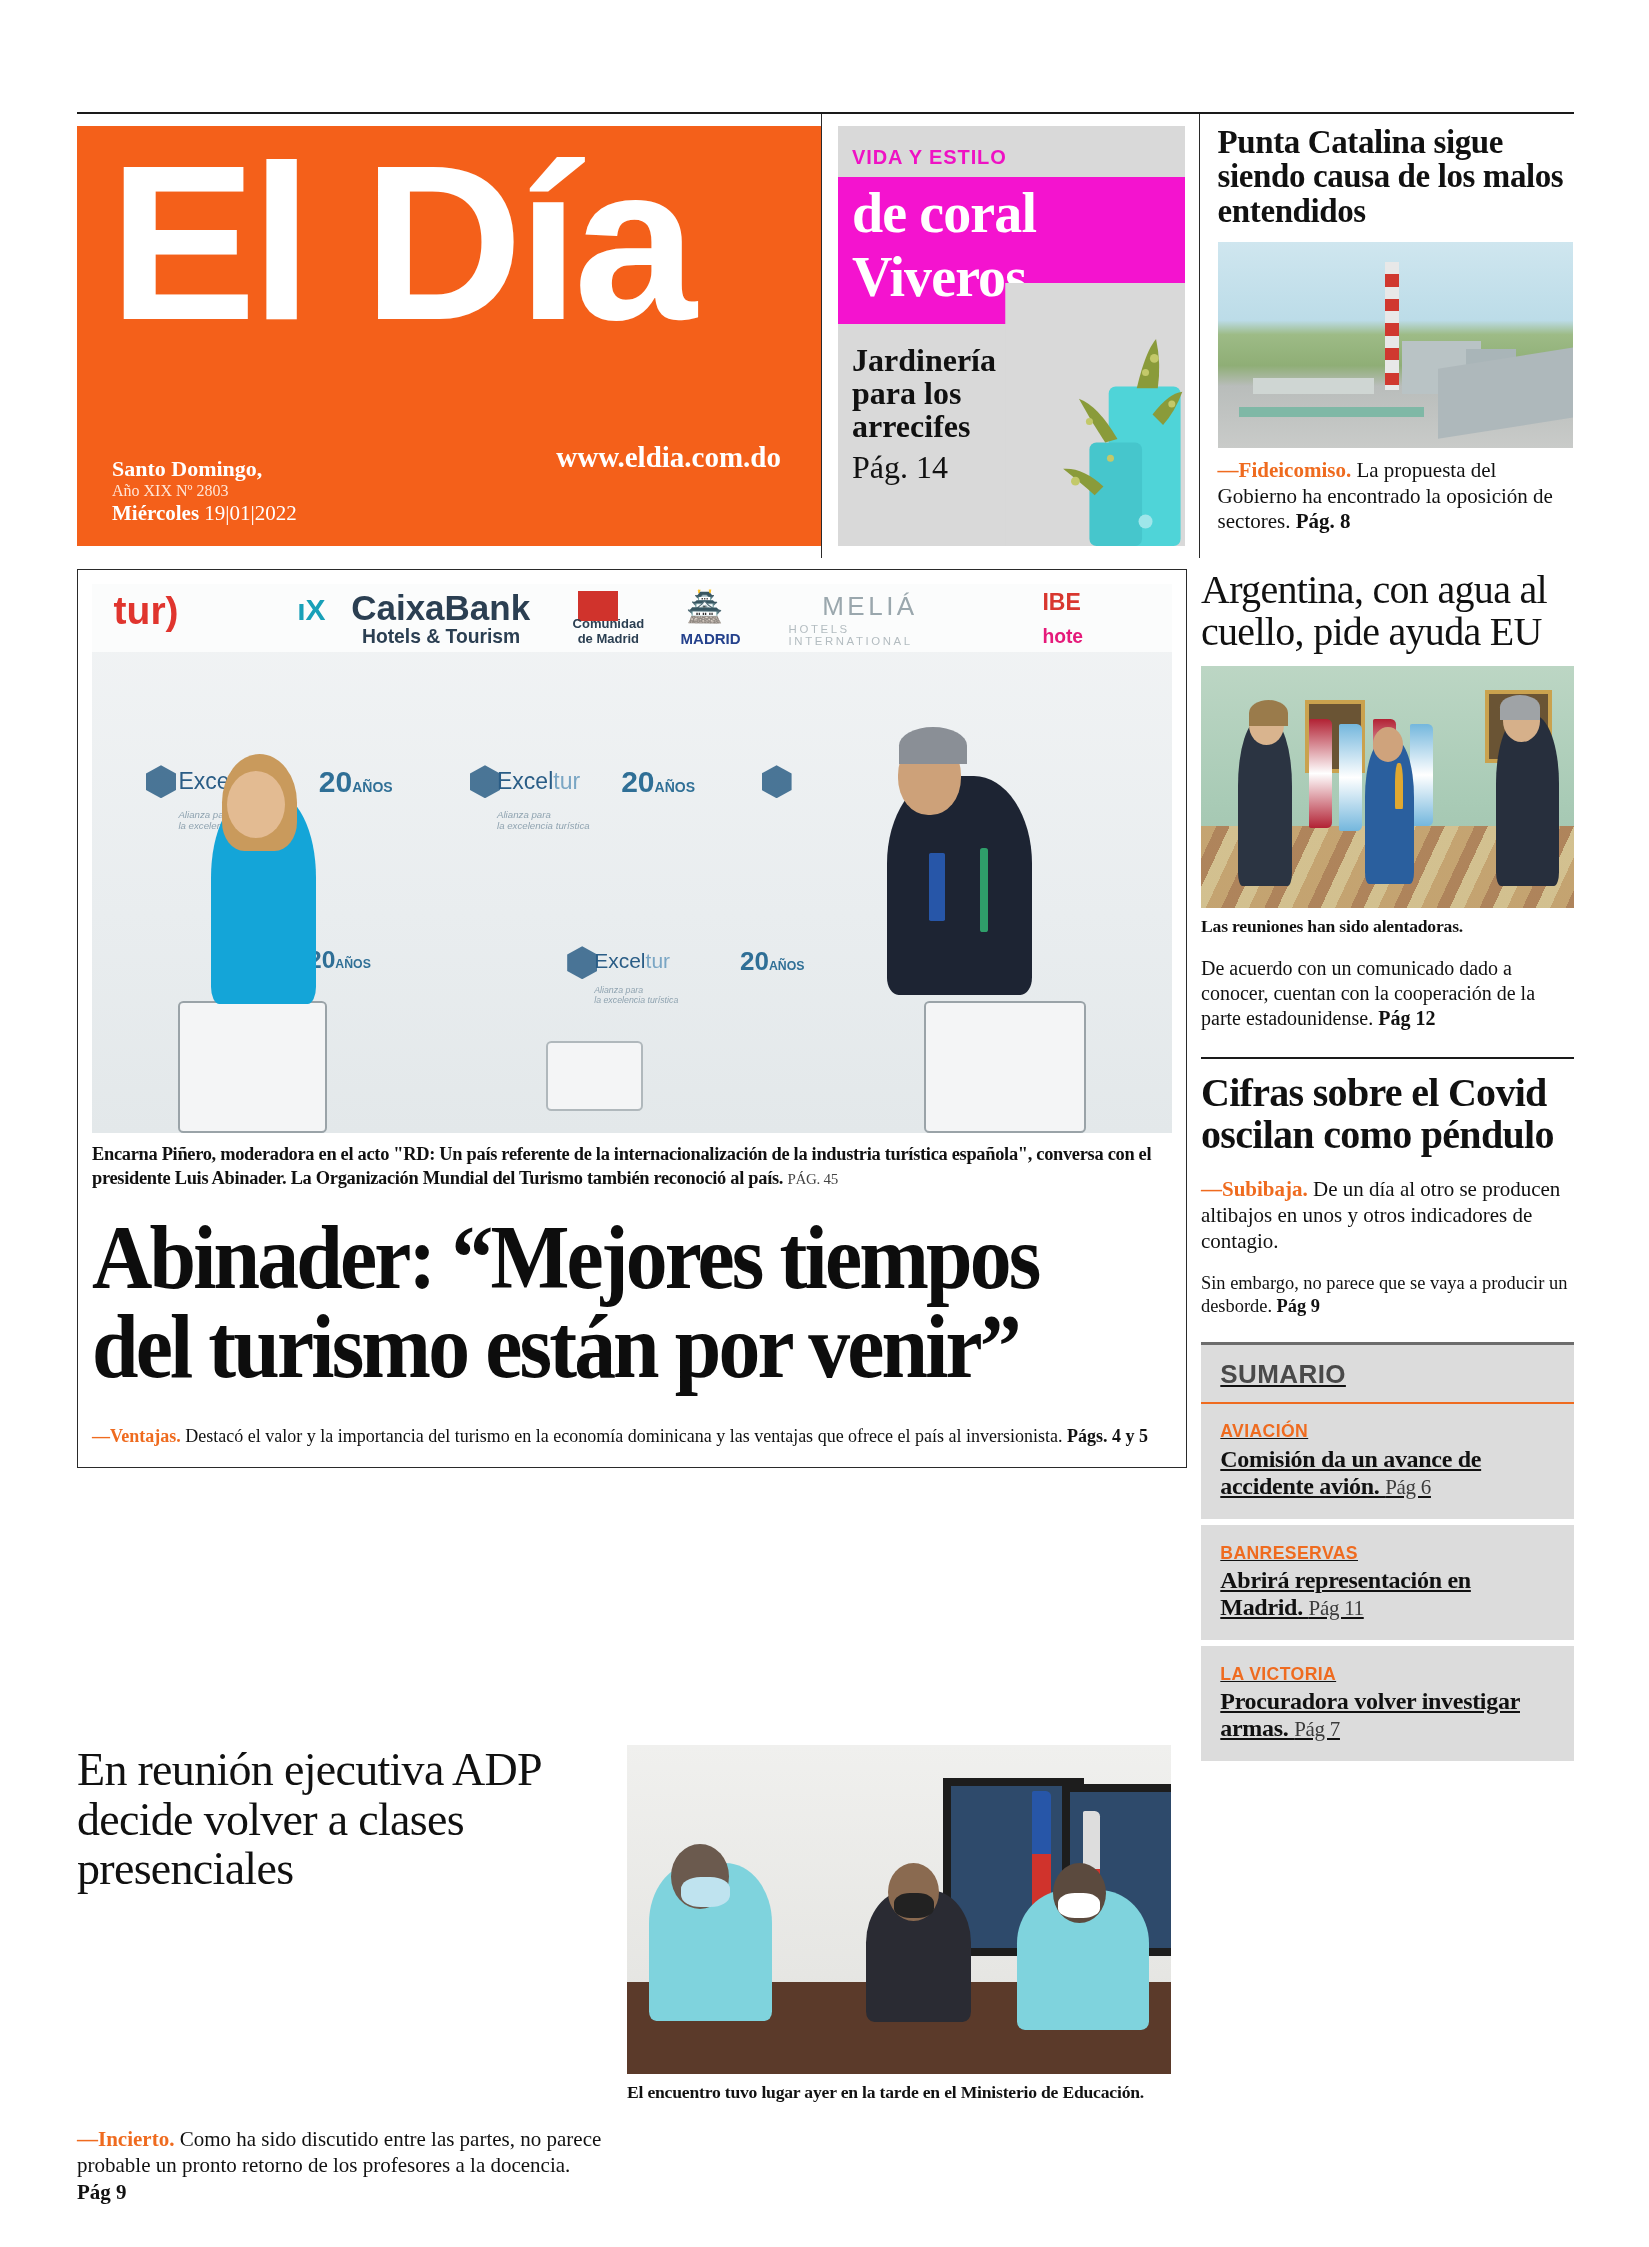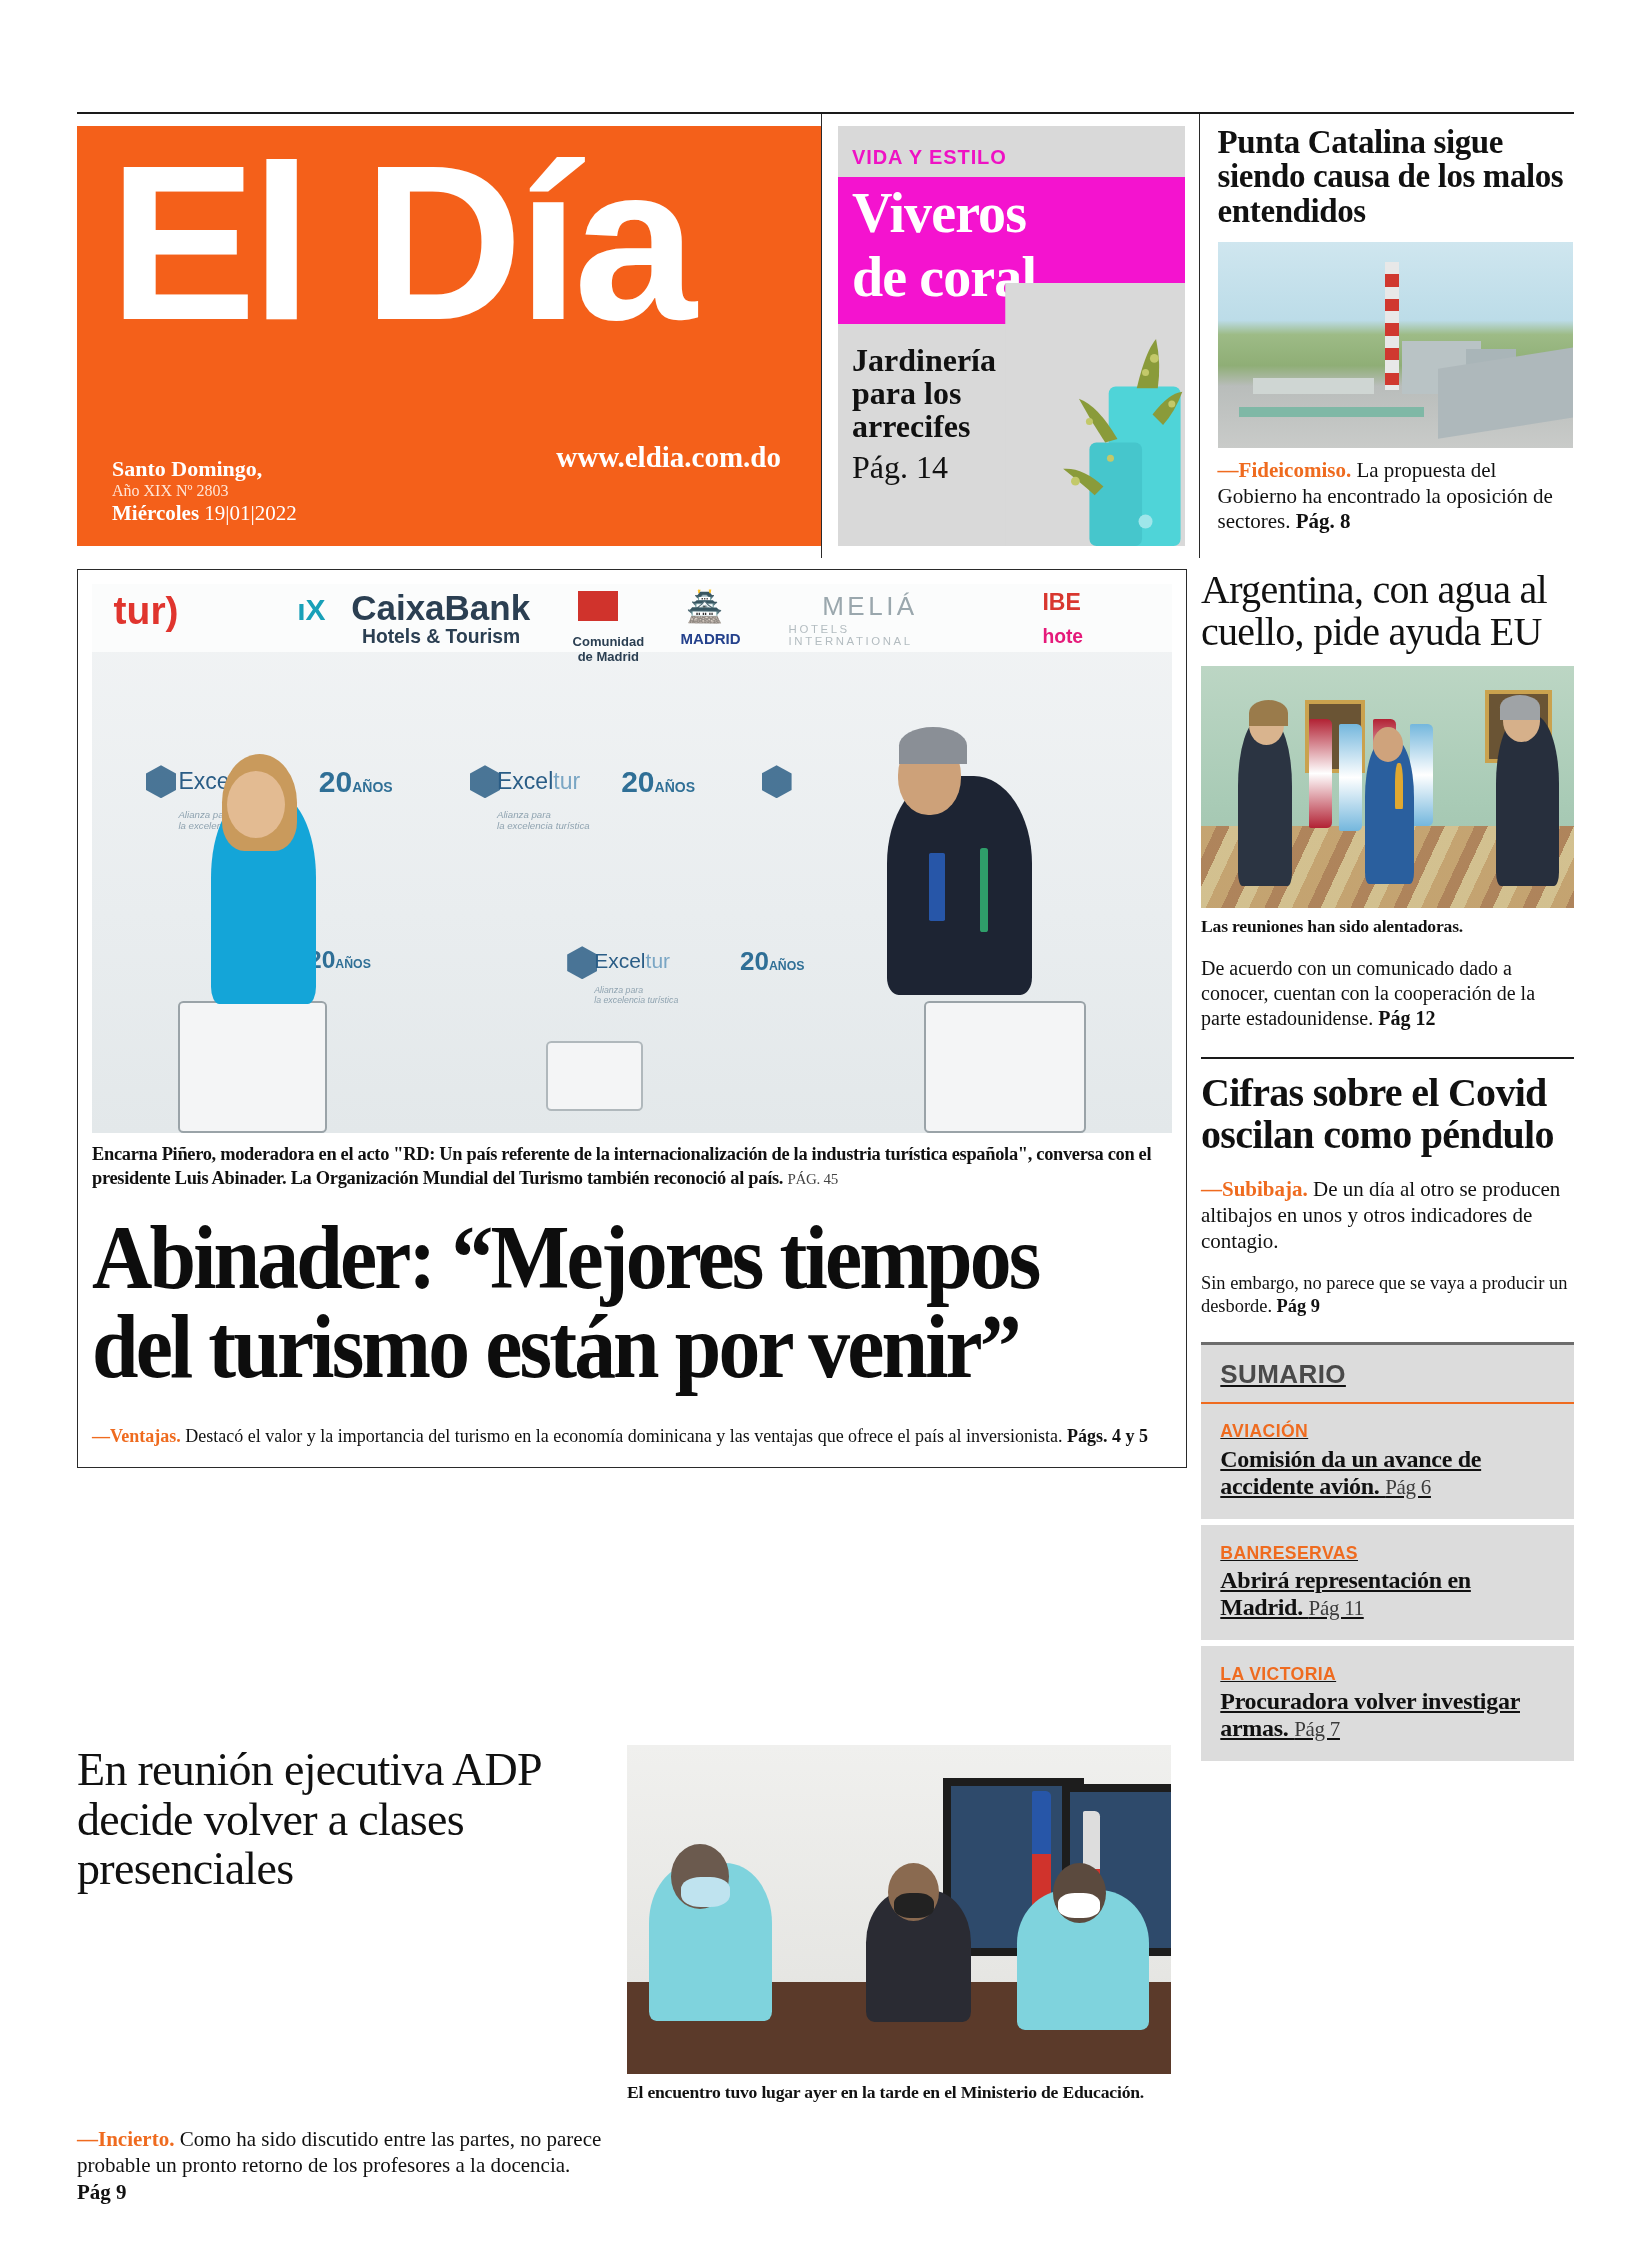--- a/index.html
+++ b/index.html
@@ -332,22 +332,22 @@
           <div class="l2">Año XIX Nº 2803</div>
           <div class="l3"><b>Miércoles</b> <span>19|01|2022</span></div>
         </div>
       </div>
     </div>
 
     <div class="teaser-col">
       <div class="teaser-box">
         <div class="teaser-kicker">VIDA Y ESTILO</div>
         <div class="teaser-band">
+          <span>de coral</span>
           <span>Viveros</span>
-          <span>de coral</span>
         </div>
         <div class="teaser-sub">
           <div>Jardinería</div>
           <div>para los</div>
           <div>arrecifes</div>
         </div>
         <div class="teaser-pag">Pág. 14</div>
 
         <svg class="coral-art" viewBox="0 0 215 300">
           <rect x="0" y="0" width="215" height="300" fill="#d9d9d9"></rect>
@@ -392,21 +392,21 @@
   <div class="main-left">
     <div class="main-photo photo">
       <div class="stage-bg"></div>
       <div class="logo-strip"></div>
 
       <div class="s-logo" style="left:2%;top:5.3px;font-size:39px;color:#e0352e;font-weight:bold;">tur<span style="color:#e0352e;">)</span></div>
       <div class="s-logo" style="left:19%;top:8.8px;font-size:30px;color:#18a0b8;font-weight:bold;">ıX</div>
       <div class="s-logo" style="left:24%;top:3.5px;font-size:35px;color:#2b3f52;font-weight:bold;">CaixaBank</div>
       <div class="s-logo" style="left:25%;top:42px;font-size:19.3px;color:#2b3f52;font-weight:bold;">Hotels &amp; Tourism</div>
       <div class="s-logo" style="left:45%;top:7px;width:40px;height:30px;background:#d0332c;"></div>
-      <div class="s-logo" style="left:44.5%;top:50px;font-size:13px;color:#2b3f52;font-weight:bold;text-align:center;">Comunidad<br>de Madrid</div>
+      <div class="s-logo" style="left:44.5%;top:32px;font-size:13px;color:#2b3f52;font-weight:bold;text-align:center;">Comunidad<br>de Madrid</div>
       <div class="s-logo" style="left:55%;top:5.3px;font-size:30px;color:#24418c;font-weight:bold;">🏯</div>
       <div class="s-logo" style="left:54.5%;top:46px;font-size:15px;color:#24418c;font-weight:bold;">MADRID</div>
       <div class="s-logo" style="left:64%;top:7px;font-size:26px;color:#9aa7ad;letter-spacing:3.5px;margin-left:39px;">MELIÁ</div>
       <div class="s-logo" style="left:64.5%;top:39px;font-size:11.4px;color:#b3bcc0;letter-spacing:2.6px;">HOTELS<br>INTERNATIONAL</div>
       <div class="s-logo" style="left:88%;top:5.3px;font-size:23px;color:#d8372f;font-weight:bold;">IBE</div>
       <div class="s-logo" style="left:88%;top:42px;font-size:19.3px;color:#e51a7a;font-weight:bold;">hote</div>
 
       <div class="hexlogo" style="left:5%;top:33%;"></div>
       <div class="s-logo" style="left:8%;top:33.5%;font-size:23px;color:#2a5d86;">Excel<span style="color:#7aa6c4;">tur</span></div>
       <div class="s-logo" style="left:8%;top:41%;font-size:9.7px;color:#8fa3b0;font-style:italic;">Alianza para<br>la excelencia turística</div>

